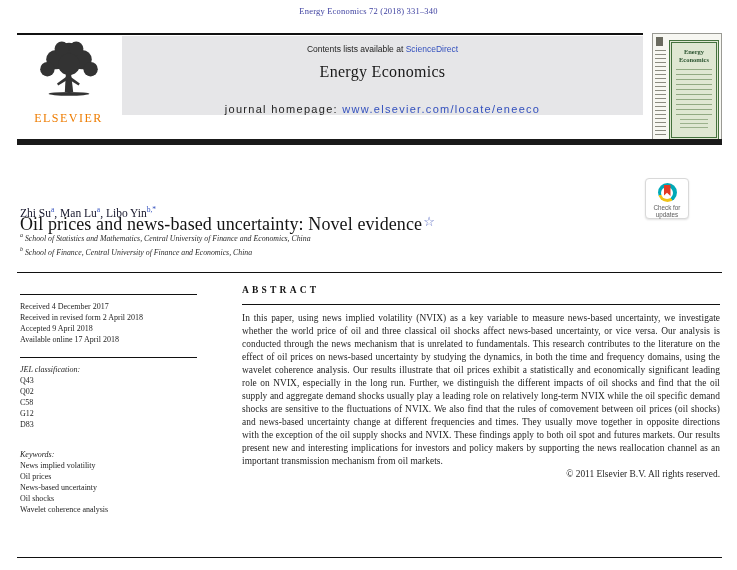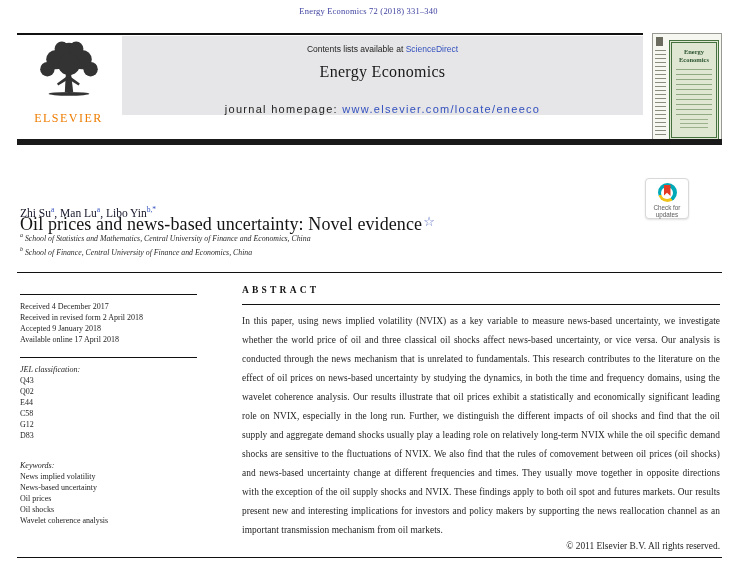--- a/index.html
+++ b/index.html
@@ -67,21 +67,21 @@
   .col-left { position:absolute; left:20px; top:285px; width:200px; font-size:8px; color:#1e1e1e; }
   .col-right { position:absolute; left:242px; top:285px; width:478px; font-size:9.4px; color:#1e1e1e; }
   .sec-head { font-size:9.5px; font-weight:bold; letter-spacing:3.2px; color:#111; }
   .subrule { height:1px; background:#111; }
   .col-left .subrule { width:177px; margin:9px 0 6px; }
   .col-right .subrule { width:478px; margin:9px 0 7px; }
   .ital { font-style:italic; }
   .info-line { line-height:11px; }
   .gap-rule { margin-top:12px !important; }
   .kw-label { margin-top:19px; }
-  .abstract-text { text-align:justify; line-height:19px; letter-spacing:.05px; }
+  .abstract-text { text-align:justify; line-height:13px; letter-spacing:.05px; }
   .copyright { text-align:right; line-height:13.4px; }
 </style>
 </head>
 <body>
 
 <div class="page">
 
   <div class="citation">Energy Economics 72 (2018) 331–340</div>
 
   <div class="top-rule"></div>
@@ -148,34 +148,33 @@
     <div><sup>a</sup><span> School of Statistics and Mathematics, Central University of Finance and Economics, China</span></div>
     <div><sup>b</sup><span> School of Finance, Central University of Finance and Economics, China</span></div>
   </div>
 
   <div class="full-rule rule-top"></div>
 
   <div class="col-left">
     <div class="subrule"></div>
     <div class="info-line">Received 4 December 2017</div>
     <div class="info-line">Received in revised form 2 April 2018</div>
-    <div class="info-line">Accepted 9 January 2018</div>
+    <div class="info-line">Accepted 9 April 2018</div>
     <div class="info-line">Available online 17 April 2018</div>
     <div class="subrule gap-rule"></div>
     <div class="ital info-line">JEL classification:</div>
     <div class="info-line">Q43</div>
     <div class="info-line">Q02</div>
-    <div class="info-line">E44</div>
     <div class="info-line">C58</div>
     <div class="info-line">G12</div>
     <div class="info-line">D83</div>
     <div class="ital info-line kw-label">Keywords:</div>
     <div class="info-line">News implied volatility</div>
+    <div class="info-line">Oil prices</div>
     <div class="info-line">News-based uncertainty</div>
-    <div class="info-line">Oil prices</div>
     <div class="info-line">Oil shocks</div>
     <div class="info-line">Wavelet coherence analysis</div>
   </div>
 
   <div class="col-right">
     <div class="sec-head">ABSTRACT</div>
     <div class="subrule"></div>
     <div class="abstract-text">In this paper, using news implied volatility (NVIX) as a key variable to measure news-based uncertainty, we investigate whether the world price of oil and three classical oil shocks affect news-based uncertainty, or vice versa. Our analysis is conducted through the news mechanism that is unrelated to fundamentals. This research contributes to the literature on the effect of oil prices on news-based uncertainty by studying the dynamics, in both the time and frequency domains, using the wavelet coherence analysis. Our results illustrate that oil prices exhibit a statistically and economically significant leading role on NVIX, especially in the long run. Further, we distinguish the different impacts of oil shocks and find that the oil supply and aggregate demand shocks usually play a leading role on relatively long-term NVIX while the oil specific demand shocks are sensitive to the fluctuations of NVIX. We also find that the rules of comovement between oil prices (oil shocks) and news-based uncertainty change at different frequencies and times. They usually move together in opposite directions with the exception of the oil supply shocks and NVIX. These findings apply to both oil spot and futures markets. Our results present new and interesting implications for investors and policy makers by supporting the news reallocation channel as an important transmission mechanism from oil markets.</div>
     <div class="copyright">© 2011 Elsevier B.V. All rights reserved.</div>
   </div>

